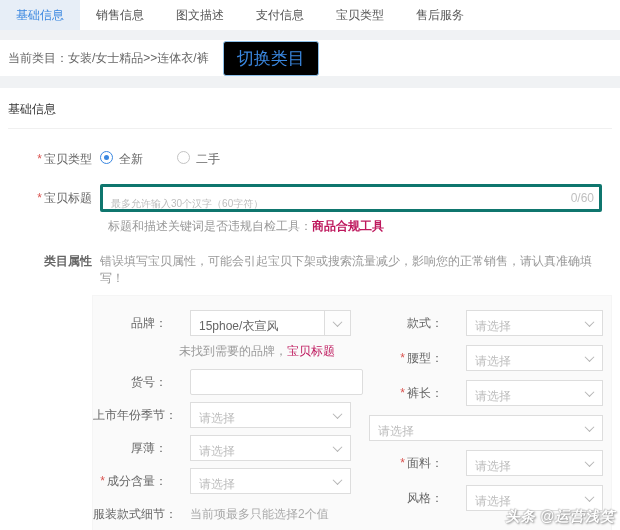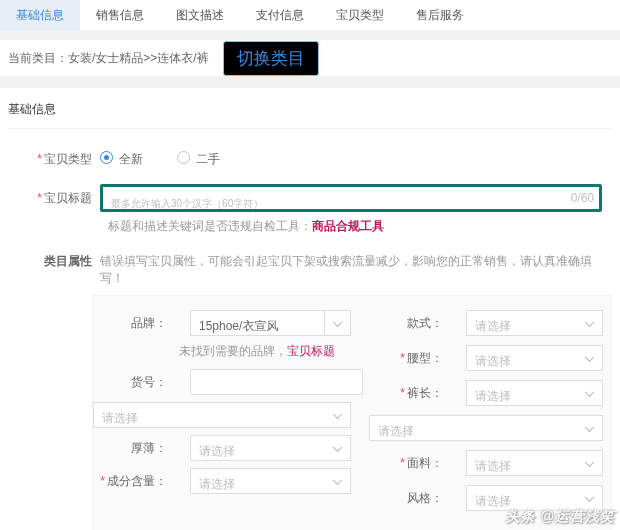--- a/index.html
+++ b/index.html
@@ -120,20 +120,21 @@
         </div>
       </div>
       <div class="hint-row" style="margin:0 0 9px 86px;">
         <span>未找到需要的品牌，</span><a class="link plain">宝贝标题</a>
       </div>
       <div class="f-row">
         <span class="f-label">货号：</span>
         <input class="f-input" style="">
       </div>
       <div class="f-row">
+        <span class="f-label">上市年份季节：</span>
         <div class="control">
           <span class="sel-value ph">请选择</span>
           <span class="arrow-box">
               <span class="chev"></span>
             </span>
         </div>
       </div>
       <div class="f-row">
         <span class="f-label">厚薄：</span>
         <div class="control">
@@ -145,20 +146,24 @@
       </div>
       <div class="f-row">
         <span class="f-label"><span class="req">*</span><span>成分含量：</span></span>
         <div class="control">
           <span class="sel-value ph">请选择</span>
           <span class="arrow-box">
               <span class="chev"></span>
             </span>
         </div>
       </div>
+      <div class="f-row" style="margin-top:12px;">
+        <span class="f-label">服装款式细节：</span>
+        <span class="note-text">当前项最多只能选择2个值</span>
+      </div>
 
     </div>
 
     <div class="col-right">
       <div class="f-row">
         <span class="f-label">款式：</span>
         <div class="control">
           <span class="sel-value ph">请选择</span>
           <span class="arrow-box">
               <span class="chev"></span>

